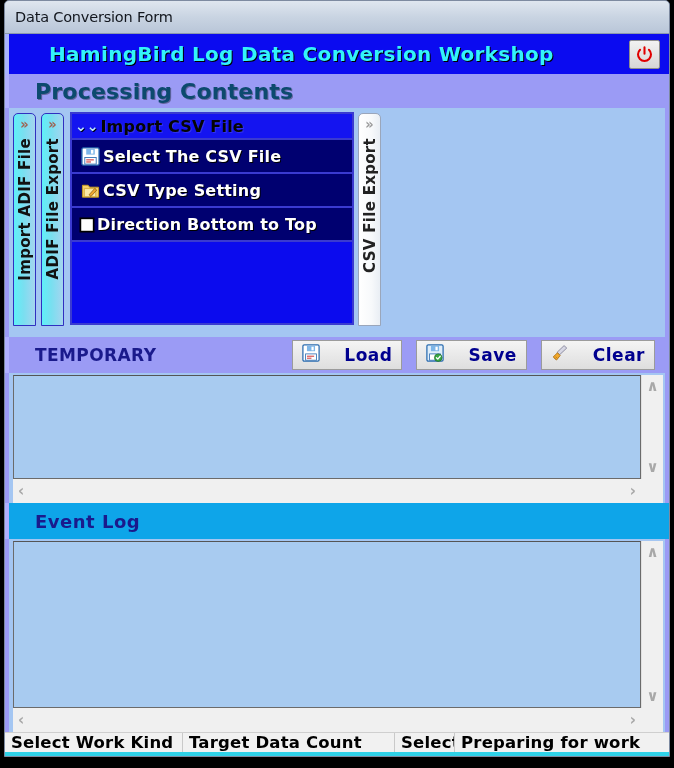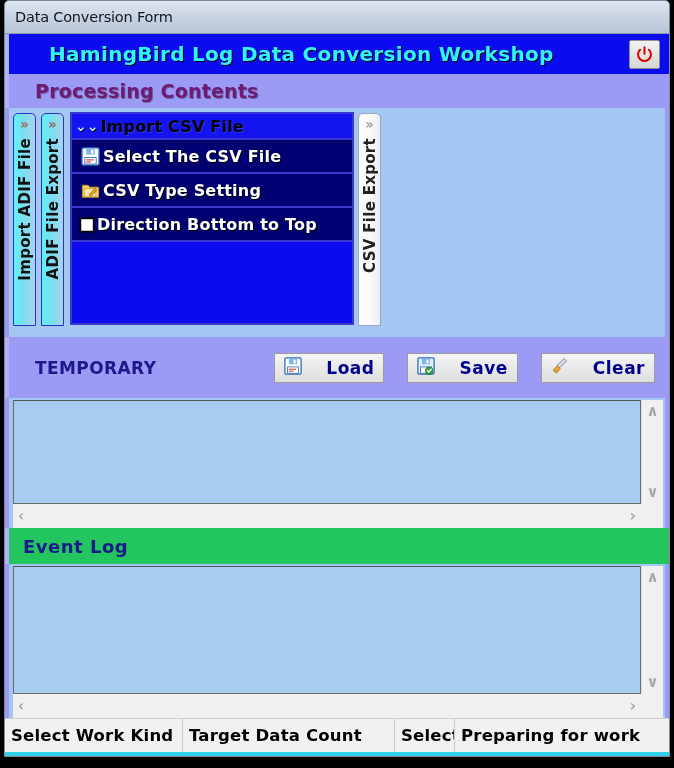--- a/index.html
+++ b/index.html
@@ -83,22 +83,22 @@
     background: #9b9bf5;
     border-left: 4px solid #b0b0ff;
     display: flex;
     align-items: center;
     flex: none;
   }
   .section-head.proc { height: 34px; padding-left: 26px; }
   .proc-title {
     font-family: "DejaVu Sans", sans-serif;
     font-weight: bold;
-    font-size: 19px;
-    color: #701a75;
+    font-size: 22px;
+    color: #0c4a6e;
     text-shadow: 1px 1px 0 rgba(0,0,0,.35);
     letter-spacing: 0.2px;
   }
 
   
   .proc-body {
     background: #a4c6f2;
     border-left: 4px solid #9b9bf5;
     border-right: 4px solid #9b9bf5;
     height: 229px;
@@ -200,40 +200,40 @@
     color: #ffffff;
     text-shadow: 1px 1px 0 #000;
     letter-spacing: 0.2px;
   }
   .list-item .licon { width: 26px; display:flex; align-items:center; justify-content:center; flex:none; }
   .list-item.tight .licon { width: 20px; }
   .list-filler { flex: 1 1 auto; background: #0b0bee; border-top: 2px solid #3a3ad0; }
 
   
   .temp-head {
-    height: 61px;
+    height: 36px;
     background: #9b9bf5;
     border-left: 4px solid #b0b0ff;
     display: flex;
     align-items: center;
     padding: 0 14px 0 26px;
     flex: none;
   }
   .temp-title {
     font-family: "DejaVu Sans", sans-serif;
     font-weight: bold;
     font-size: 17px;
     color: #1a1a8c;
     letter-spacing: 0.4px;
     flex: 1 1 auto;
   }
   .tbtn {
     height: 30px;
     min-width: 100px;
-    margin-left: 23px;
+    margin-left: 14px;
     background: linear-gradient(to bottom,#f4f4f4,#dedede);
     border: 1px solid #9b9b9b;
     display: flex;
     align-items: center;
     justify-content: center;
     gap: 24px;
     cursor: pointer;
     padding: 0 9px;
   }
   .tbtn .blabel {
@@ -282,38 +282,38 @@
     padding: 0 5px;
     cursor: pointer;
     flex: none;
   }
   .arrow { color: #a8a8a8; font-size: 15px; line-height: 1; font-weight: bold; }
   .corner { width: 22px; height: 24px; background: #f0f0f0; flex:none; }
 
   
   .ev-head {
     height: 36px;
-    background: #22c55e;
+    background: #0ea5e9;
     border-left: 4px solid #b0b0ff;
     display: flex;
     align-items: center;
-    padding-left: 14px;
+    padding-left: 26px;
     flex: none;
   }
   .ev-title {
     font-family: "DejaVu Sans", sans-serif;
     font-weight: bold;
     font-size: 18px;
     color: #1a1a8c;
     letter-spacing: 0.5px;
   }
 
   
   .statusbar {
-    height: 34px;
+    height: 20px;
     background: #f1f1f1;
     border-top: 1px solid #cfcfcf;
     display: flex;
     align-items: stretch;
     margin-bottom: 4px;
     flex: none;
   }
   .spanel {
     display: flex;
     align-items: center;

